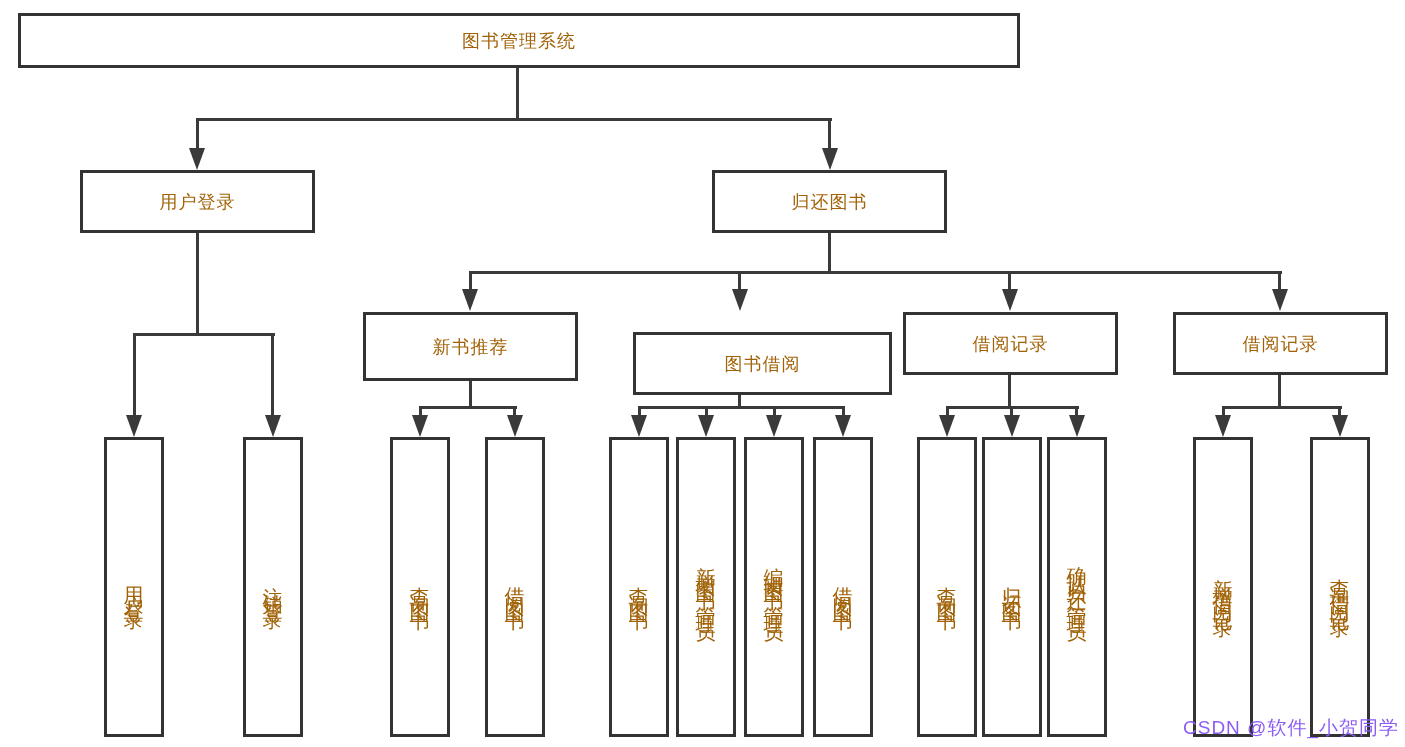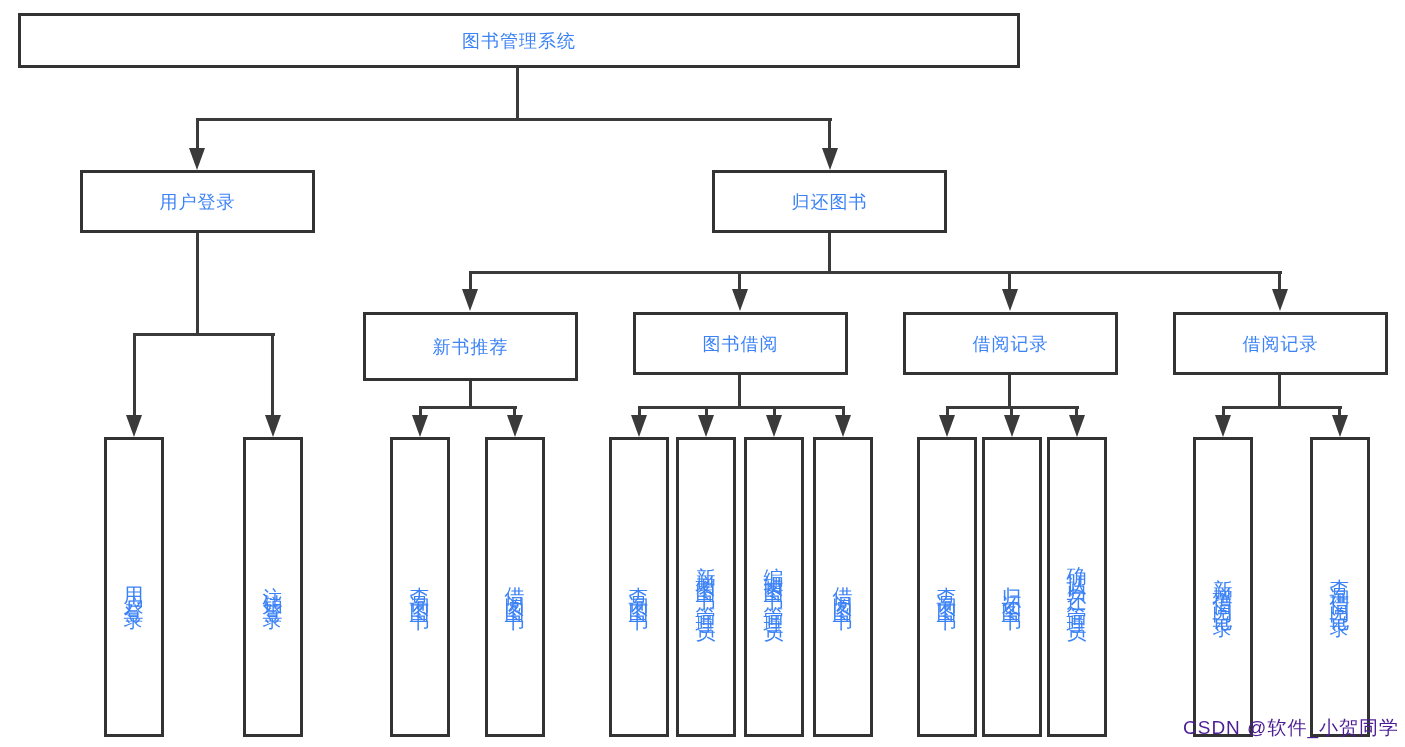--- a/index.html
+++ b/index.html
@@ -19,48 +19,48 @@
     border-right:8px solid transparent;
     border-top:22px solid #3a3a3a;
   }
   
   .node{
     position:absolute;box-sizing:border-box;
     background:#ffffff;border:3px solid #333333;
     display:flex;align-items:center;justify-content:center;
   }
   .node .lbl{
-    font-size:18px;color:#3b82f6;letter-spacing:1px;
+    font-size:18px;color:#a16207;letter-spacing:1px;
     white-space:nowrap;line-height:1;
   }
   .leaf .lbl{
     writing-mode:vertical-rl;
     text-orientation:mixed;
     font-size:20px;
     letter-spacing:8px;
     white-space:nowrap;
   }
   
   .n-root{left:18px;top:13px;width:1002px;height:55px;}
   .n-user-login{left:80px;top:170px;width:235px;height:63px;}
   .n-book-mgmt{left:712px;top:170px;width:235px;height:63px;}
   .n-new-books{left:363px;top:312px;width:215px;height:69px;}
-  .n-book-borrow{left:633px;top:312px;width:215px;height:63px;justify-content:center;}
+  .n-book-borrow{left:633px;top:332px;width:259px;height:63px;justify-content:center;}
   .n-current-borrow{left:903px;top:312px;width:215px;height:63px;}
   .n-borrow-records{left:1173px;top:312px;width:215px;height:63px;}
   .leaf{top:437px;width:60px;height:300px;}
   .n-ul1{left:104px;} .n-ul2{left:243px;}
   .n-nb1{left:390px;} .n-nb2{left:485px;}
   .n-bb1{left:609px;} .n-bb2{left:676px;} .n-bb3{left:744px;} .n-bb4{left:813px;}
   .n-cb1{left:917px;} .n-cb2{left:982px;} .n-cb3{left:1047px;}
   .n-br1{left:1193px;} .n-br2{left:1310px;}
   
   .watermark{
     position:absolute;left:1183px;top:715px;
-    font-size:19px;color:#4c1d95;letter-spacing:1px;
+    font-size:19px;color:#8b5cf6;letter-spacing:1px;
     white-space:nowrap;z-index:5;
   }
 </style>
 </head>
 <body>
 
 <div id="canvas">
 
   <i class="ln" style="left:516px;top:68px;width:3px;height:52px"></i>
   <i class="ln" style="left:196px;top:118px;width:636px;height:3px"></i>

